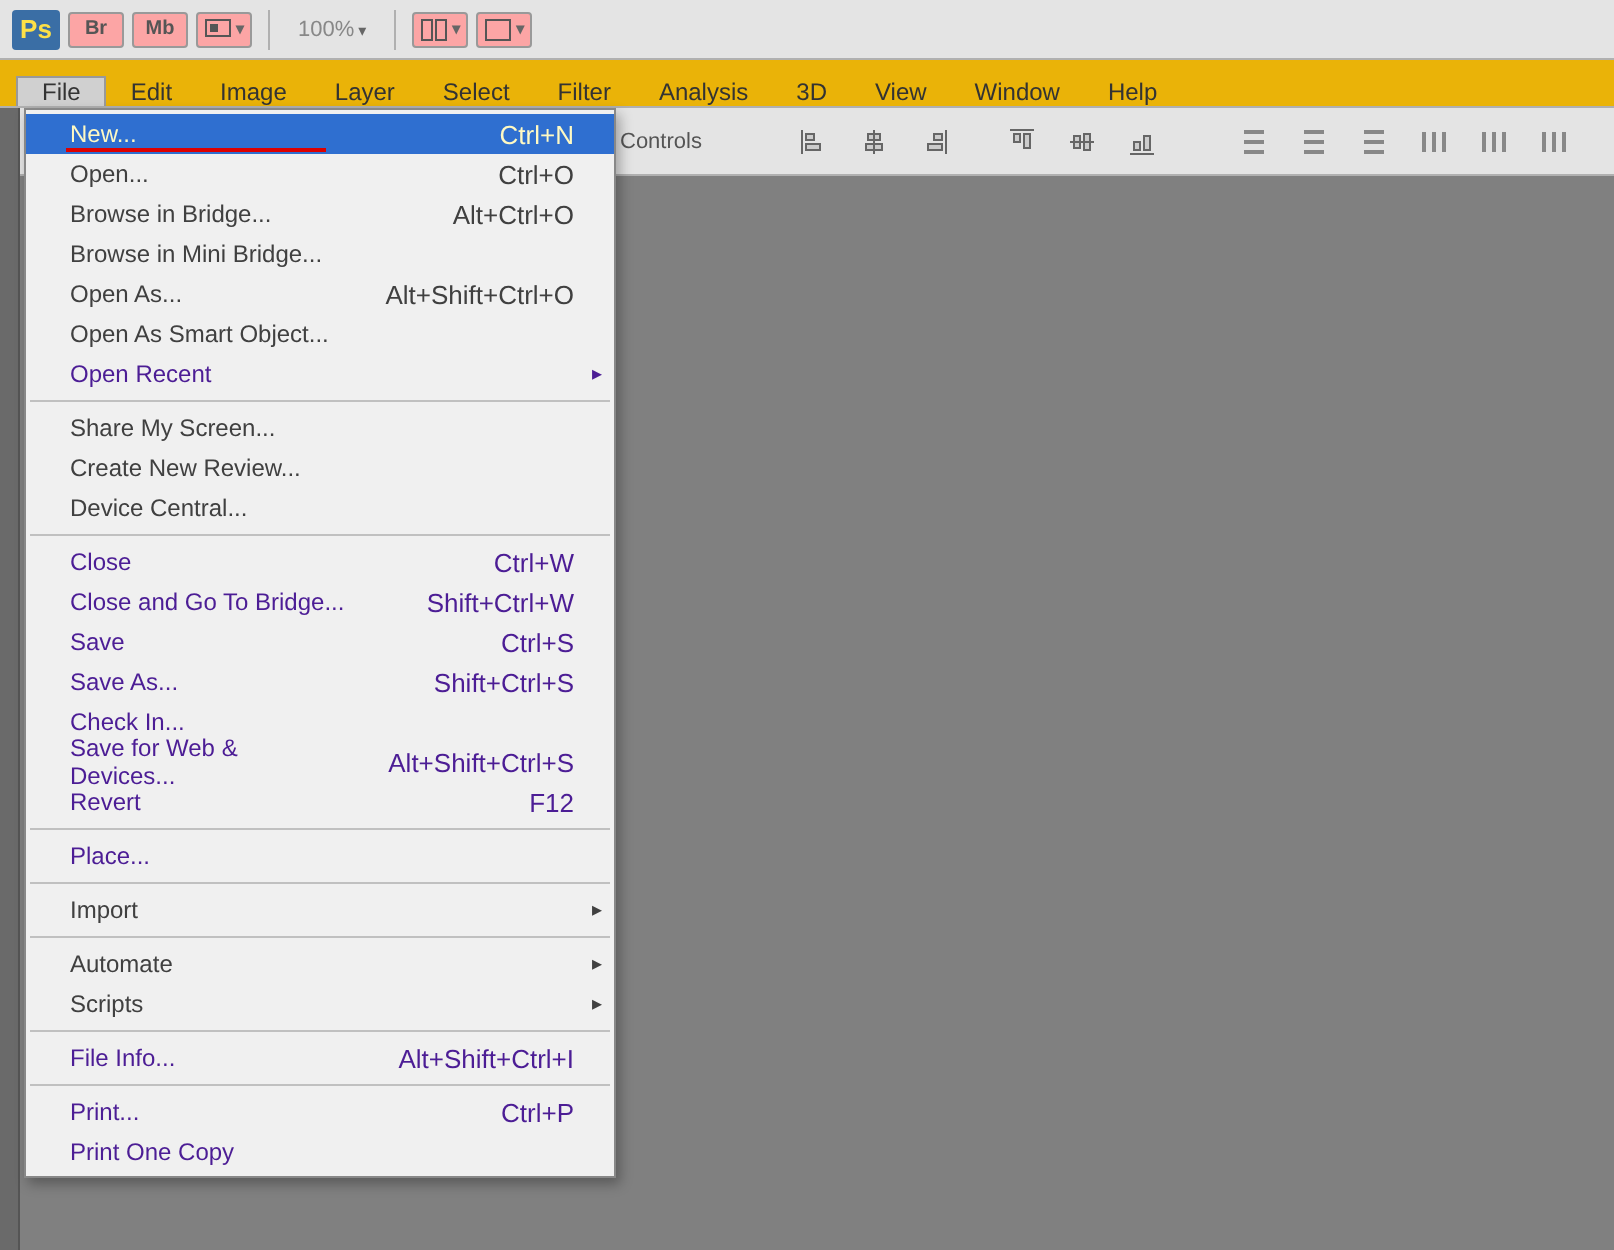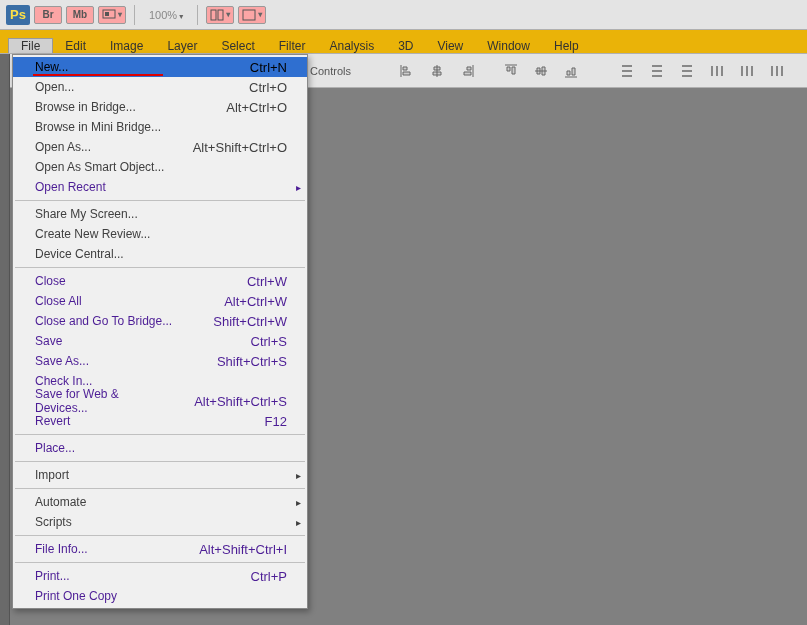--- a/index.html
+++ b/index.html
@@ -21,21 +21,21 @@
   .opt-sep { width: 1px; height: 24px; background: #b0b0b0; margin: 0 6px; }
   .opt-icon { width: 22px; height: 22px; display: flex; align-items: center; justify-content: center; }
   .opt-icon svg { width: 16px; height: 16px; }
   
   .left-panel { position: absolute; left: 0; top: 54px; width: 10px; height: 571px; background: #6a6a6a; border-right: 1px solid #555; }
   
   .canvas { position: absolute; left: 10px; top: 88px; right: 0; bottom: 0; background: #808080; }
   
   .dropdown { position: absolute; left: 12px; top: 54px; width: 296px; background: #f0f0f0; border: 1px solid #888; box-shadow: 2px 3px 6px rgba(0,0,0,0.3); padding: 2px 0; }
   .dd-item { height: 20px; display: flex; align-items: center; justify-content: space-between; padding: 0 20px 0 22px; font-size: 12px; color: #404040; cursor: default; position: relative; }
-  .dd-item.highlighted { background: #2f6fd0; color: #000000; }
+  .dd-item.highlighted { background: #2f6fd0; color: #fef9c3; }
   .dd-item.disabled { color: #4c1d95; }
   .dd-item .shortcut { font-size: 13px; padding-left: 40px; }
   .dd-item.submenu::after { content: "▸"; position: absolute; right: 6px; font-size: 10px; }
   .dd-sep { height: 1px; background: #c0c0c0; margin: 3px 2px; }
   .red-underline { position: absolute; left: 20px; top: 17px; width: 130px; height: 2px; background: #d00; }
 </style>
 </head>
 <body>
 
 <div class="top-bar">
@@ -209,24 +209,20 @@
   <div class="dd-item">
     <span>Device Central...</span>
       <span></span>
   </div>
   <div class="dd-sep"></div>
   <div class="dd-item disabled">
     <span>Close</span>
     <span class="shortcut">Ctrl+W</span>
   </div>
   <div class="dd-item disabled">
-    <span>Close All</span>
-    <span class="shortcut">Alt+Ctrl+W</span>
-  </div>
-  <div class="dd-item disabled">
     <span>Close and Go To Bridge...</span>
     <span class="shortcut">Shift+Ctrl+W</span>
   </div>
   <div class="dd-item disabled">
     <span>Save</span>
     <span class="shortcut">Ctrl+S</span>
   </div>
   <div class="dd-item disabled">
     <span>Save As...</span>
     <span class="shortcut">Shift+Ctrl+S</span>

